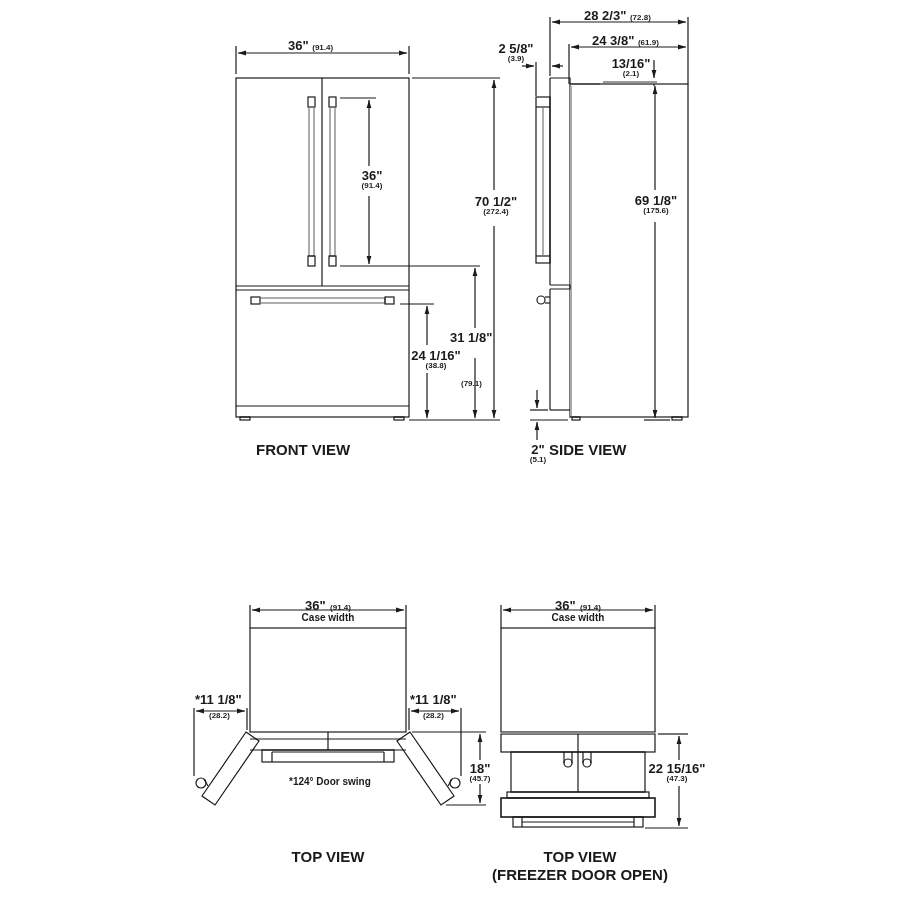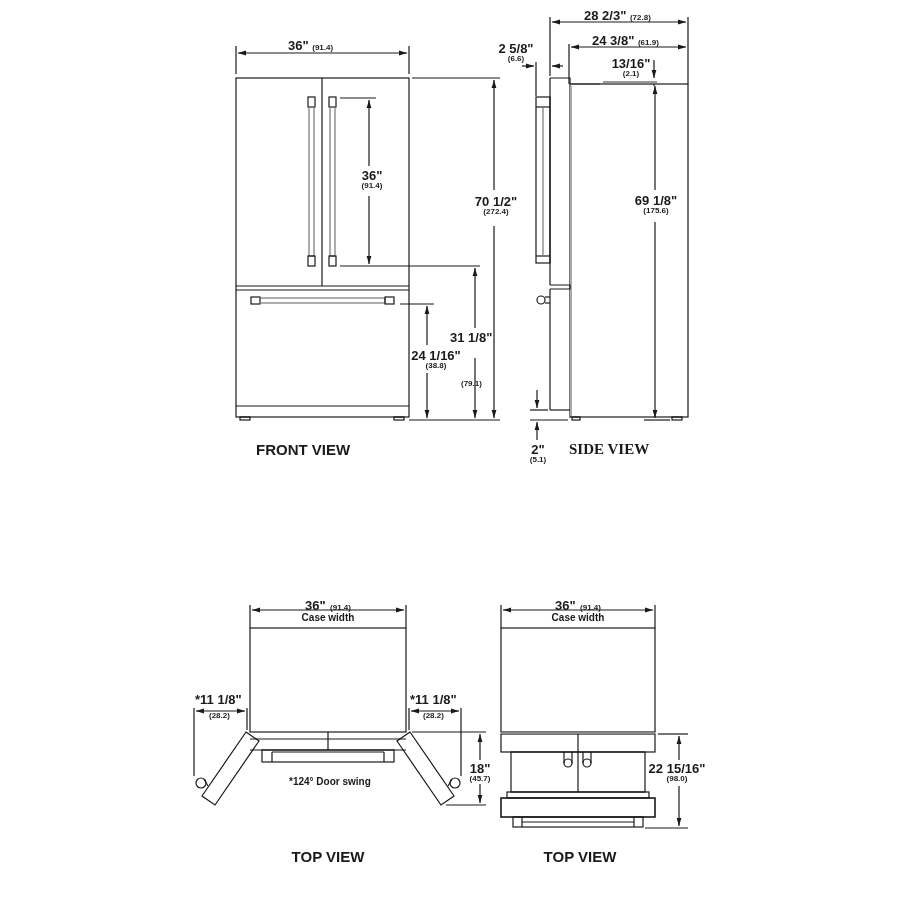--- a/index.html
+++ b/index.html
@@ -207,35 +207,35 @@
 <div class="lbl big" style="left:584px;top:9px;">
   <span>28 2/3"</span>
   <span class="sm">(72.8)</span>
 </div>
 <div class="lbl big" style="left:592px;top:34px;">
   <span>24 3/8"</span>
   <span class="sm">(61.9)</span>
 </div>
 <div class="lbl c" style="left:494px;top:42px;width:44px;">
   <div class="big">2 5/8"</div>
-  <div class="sm">(6.6)</div>
+  <div class="sm">(3.9)</div>
 </div>
 <div class="lbl c" style="left:608px;top:57px;width:46px;">
   <div class="big">13/16"</div>
   <div class="sm">(2.1)</div>
 </div>
 <div class="lbl c" style="left:630px;top:194px;width:52px;">
   <div class="big">69 1/8"</div>
   <div class="sm">(175.6)</div>
 </div>
 <div class="lbl c" style="left:523px;top:443px;width:30px;">
   <div class="big">2"</div>
   <div class="sm">(5.1)</div>
 </div>
-<div class="lbl title" style="left:569px;top:442px;width:140px;font-family:Liberation Serif, serif;">SIDE VIEW</div>
+<div class="lbl title" style="left:549px;top:442px;width:140px;">SIDE VIEW</div>
 
 <div class="lbl c" style="left:278px;top:597px;width:100px;">
   <div><span class="big">36"</span> <span class="sm">(91.4)</span></div>
   <div class="mid" style="font-weight:bold;">Case width</div>
 </div>
 <div class="lbl big" style="left:195px;top:693px;">*11 1/8"</div>
 <div class="lbl sm" style="left:209px;top:712px;">(28.2)</div>
 <div class="lbl big" style="left:410px;top:693px;">*11 1/8"</div>
 <div class="lbl sm" style="left:423px;top:712px;">(28.2)</div>
 <div class="lbl c" style="left:466px;top:762px;width:28px;">
@@ -246,17 +246,18 @@
 <div class="lbl title c" style="left:218px;top:849px;width:220px;">
   <div>TOP VIEW</div>
 </div>
 
 <div class="lbl c" style="left:528px;top:597px;width:100px;">
   <div><span class="big">36"</span> <span class="sm">(91.4)</span></div>
   <div class="mid" style="font-weight:bold;">Case width</div>
 </div>
 <div class="lbl c" style="left:646px;top:762px;width:62px;">
   <div class="big">22 15/16"</div>
-  <div class="sm">(98.0)</div>
+  <div class="sm">(47.3)</div>
 </div>
 <div class="lbl title c" style="left:470px;top:849px;width:220px;">
   <div>TOP VIEW</div>
+  <div style="margin-top:3px;">(FREEZER DOOR OPEN)</div>
 </div>
 
 </body></html>

